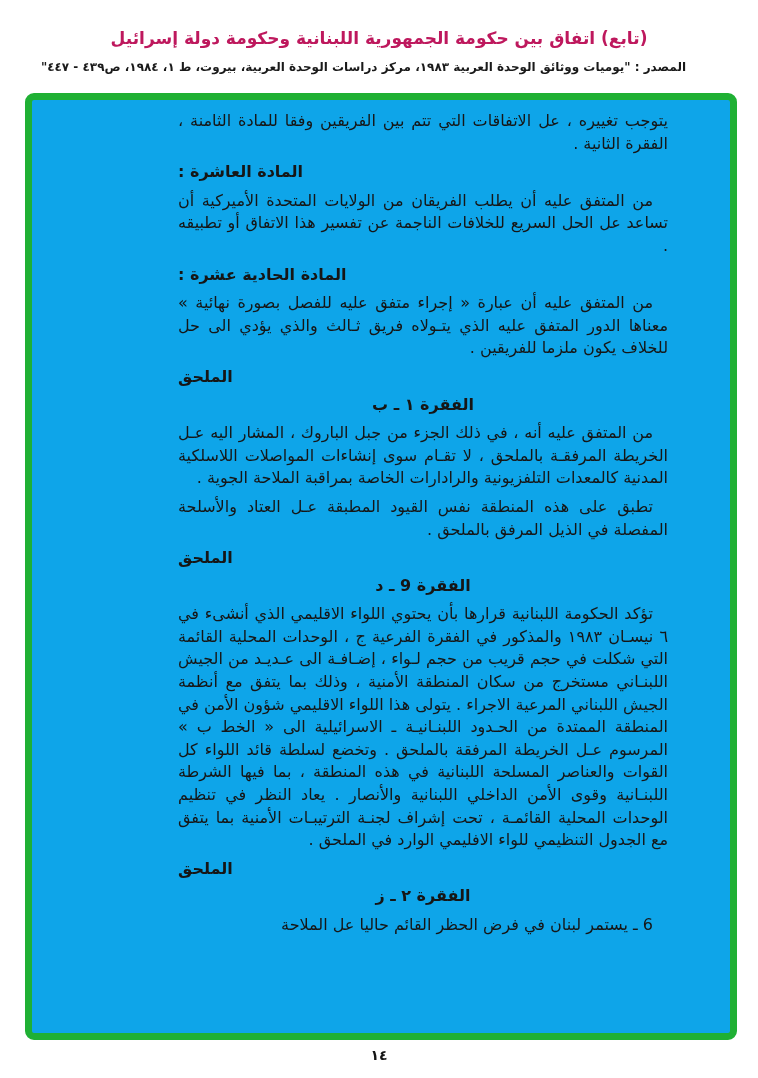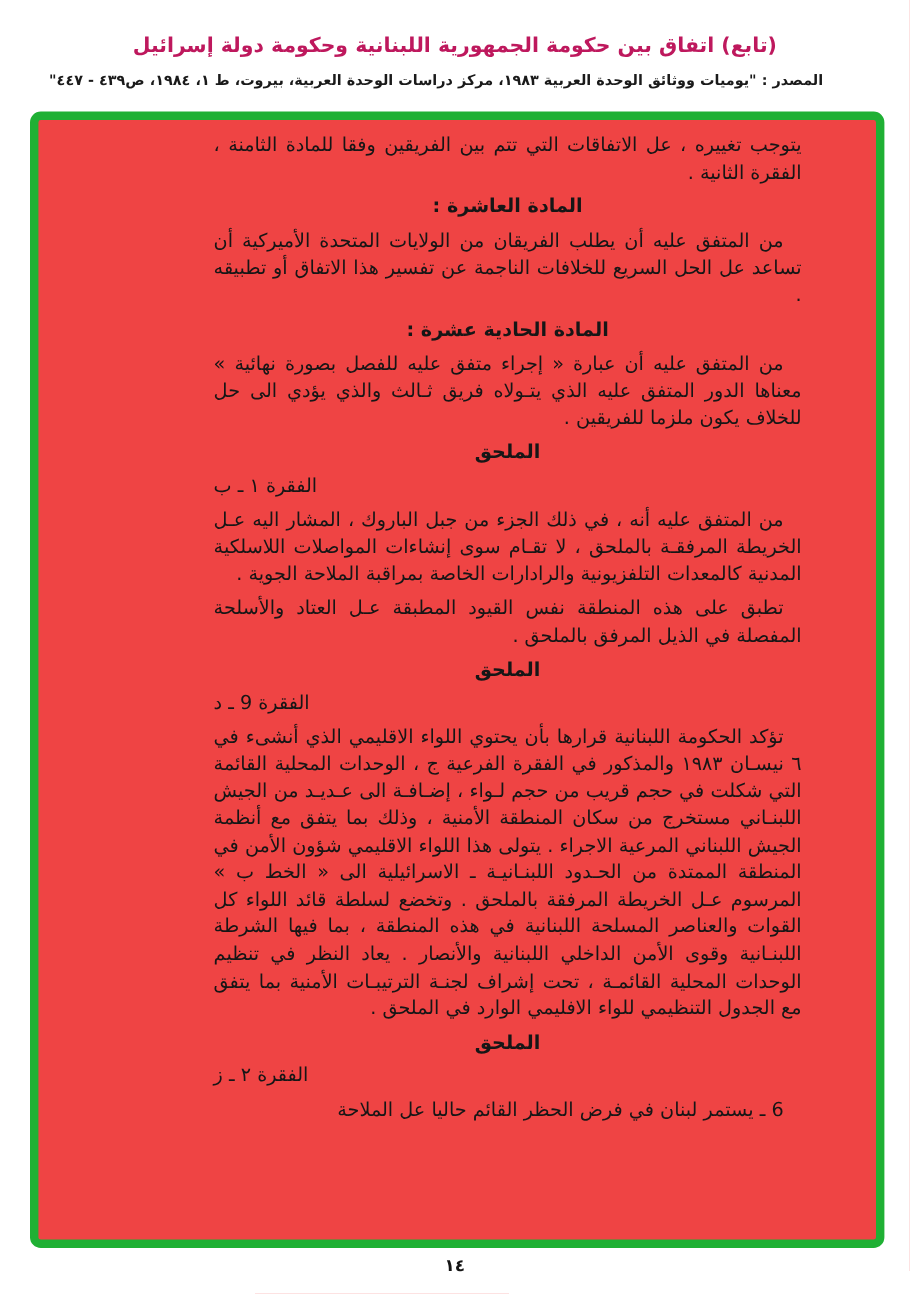--- a/index.html
+++ b/index.html
@@ -41,40 +41,40 @@
     position: absolute;
     top: 93px;
     left: 25px;
     width: 712px;
     height: 947px;
     box-sizing: border-box;
     border: 7px solid #1fb034;
     border-radius: 9px;
     padding: 10px 62px 0 146px;
     overflow: hidden;
-    background: #ef4444;
+    background: #0ea5e9;
   }
   .doc-body p {
     margin: 0 0 6px 0;
     font-size: 16px;
     line-height: 22.6px;
     text-align: justify;
     color: #161616;
   }
   .doc-body p.para.indent {
     text-indent: 15px;
   }
   .doc-body p.heading {
     font-weight: bold;
-    text-align: center;
+    text-align: left;
     margin: 4px 0 6px 0;
   }
   .doc-body p.subheading {
-    font-weight: normal;
-    text-align: left;
+    font-weight: bold;
+    text-align: center;
     margin: -1px 0 6px 0;
   }
   .page-number {
     position: absolute;
     top: 1047px;
     left: 0;
     right: 0;
     text-align: center;
     font-size: 14px;
     font-weight: bold;

